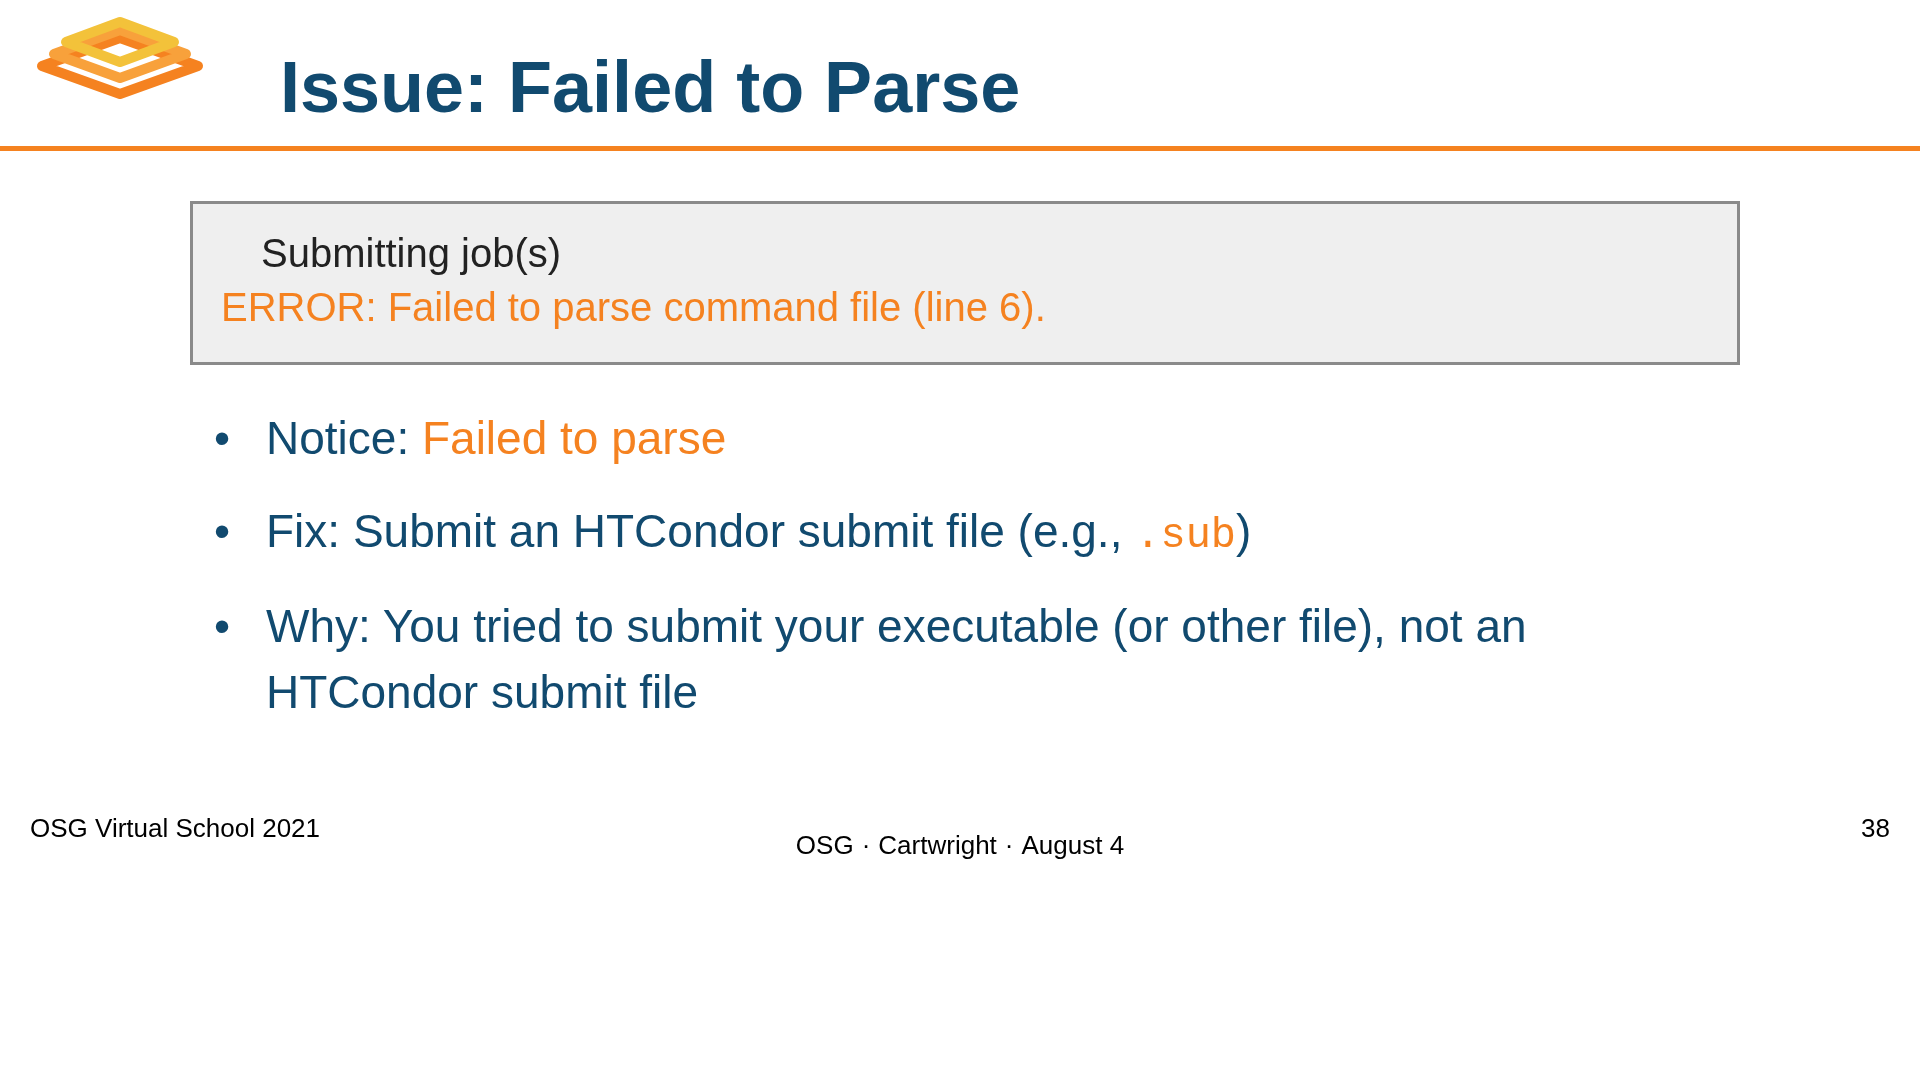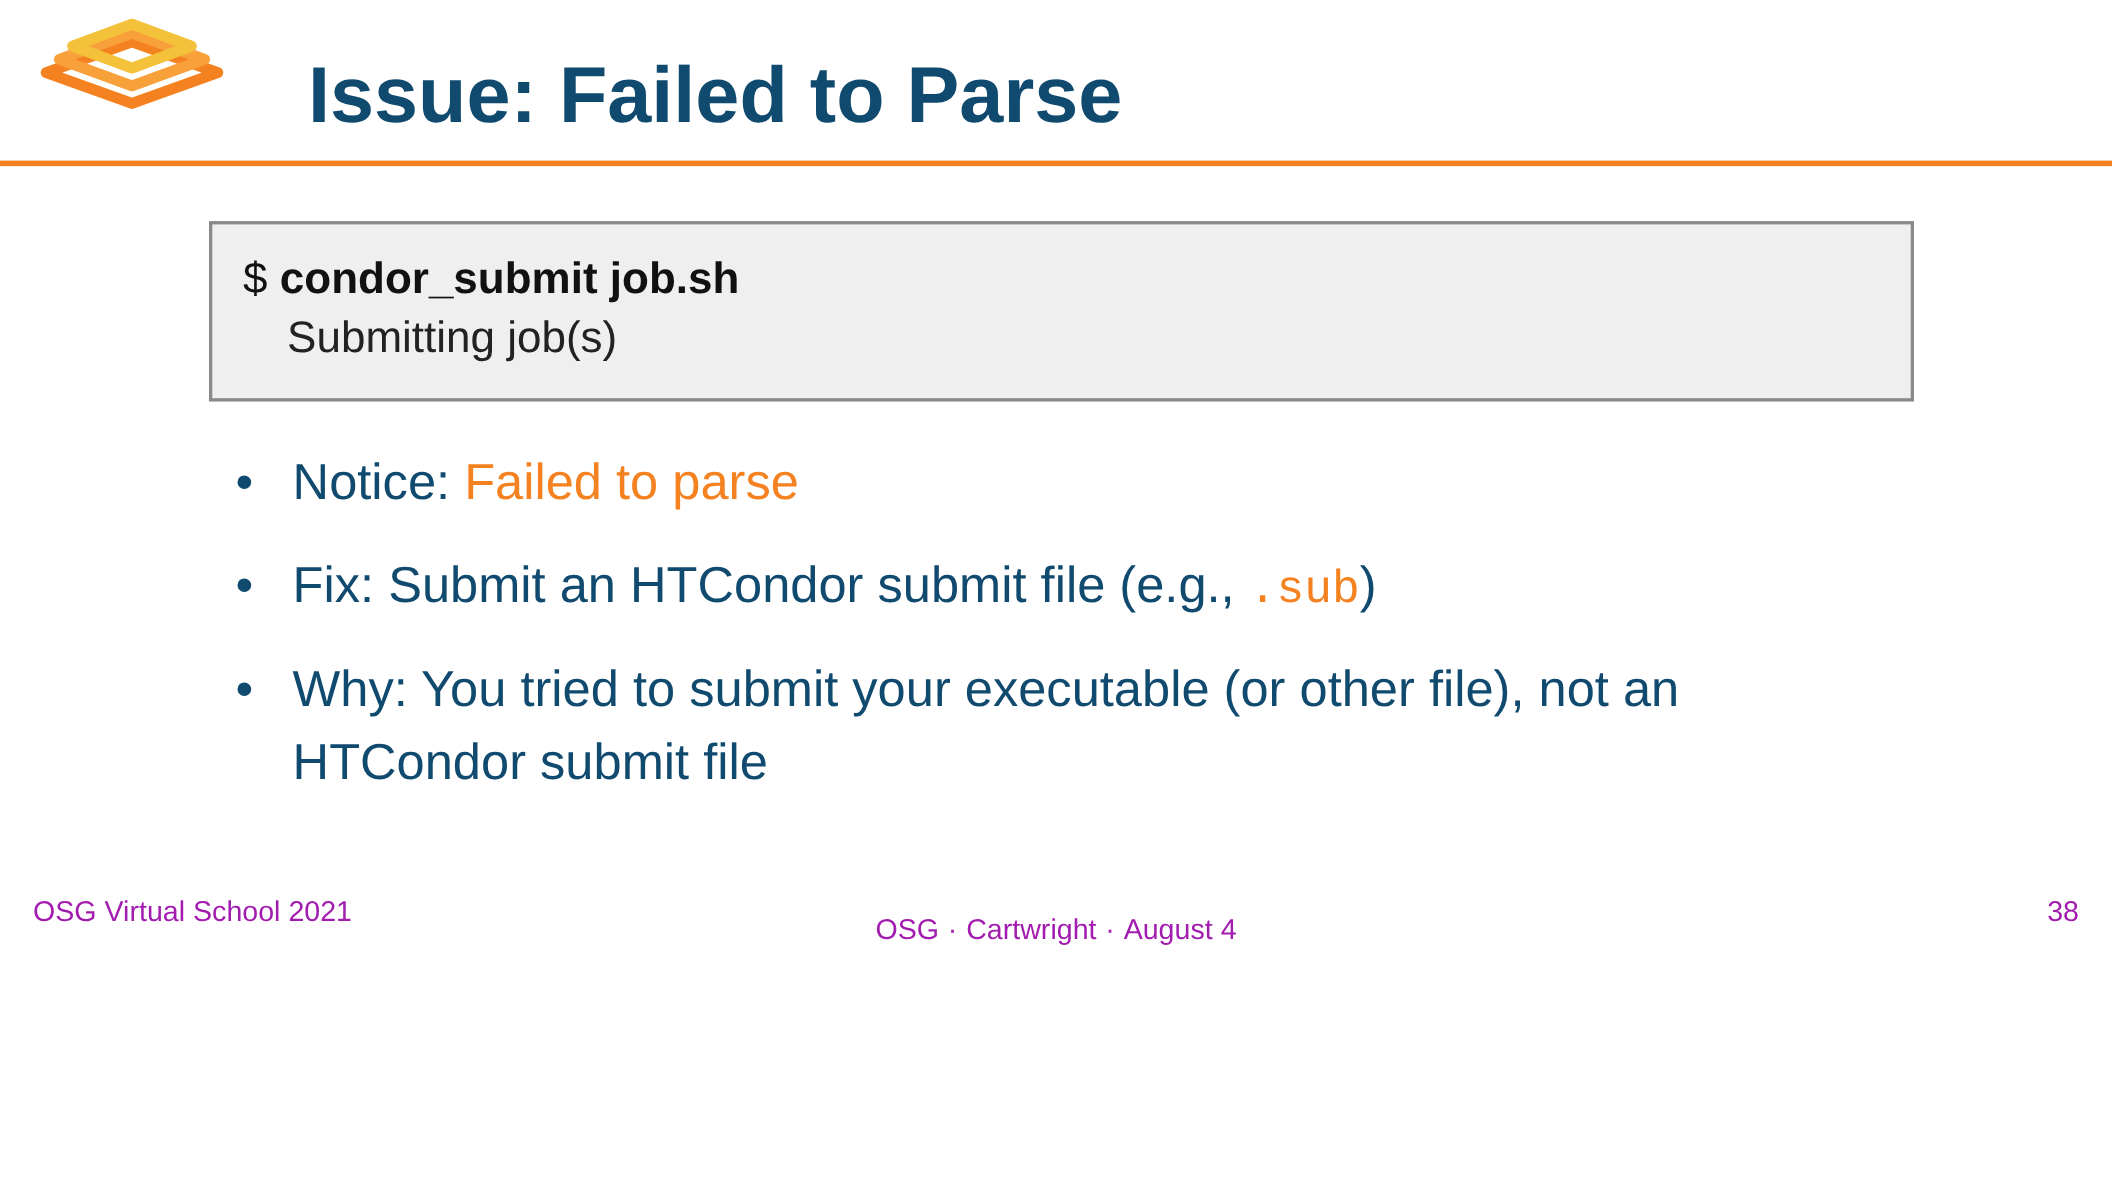--- a/index.html
+++ b/index.html
@@ -48,21 +48,21 @@
   .bold { font-weight: normal; }
   .orange { color: #f58220; }
   .mono { font-family: "Courier New", monospace; color: #f58220; font-size: 42px; }
 
   .footer {
     position: absolute;
     left: 0; right: 0; bottom: 20px;
     display: flex;
     justify-content: space-between;
     padding: 0 30px;
-    color: #a21caf;
+    color: #000000;
     font-size: 26px;
     text-align: center;
   }
   .footer .center { position: absolute; left: 50%; transform: translateX(-50%); margin-top: 17px; }
   .dot { padding: 0 8px; }
 </style>
 </head>
 <body>
 
 <div class="slide">
@@ -77,24 +77,22 @@
         </g>
       </svg>
     </div>
     <div class="title">Issue: Failed to Parse</div>
     <div class="hr"></div>
   </div>
 
   <div class="body">
 
     <div class="codebox">
-      <div>
-        <span class="prompt">$ </span><span class="cmd">condor_submit job.sh</span>
-      </div>
       <div class="out">Submitting job(s)</div>
+      <div class="err">ERROR: Failed to parse command file (line 6).</div>
     </div>
 
     <ul class="bullets">
       <li>
         <span class="bold">Notice: </span><span class="orange">Failed to parse</span>
       </li>
       <li>
         <span class="bold">Fix: </span><span>Submit an HTCondor submit file (e.g., </span><span class="mono">.sub</span><span>)</span>
       </li>
       <li>

